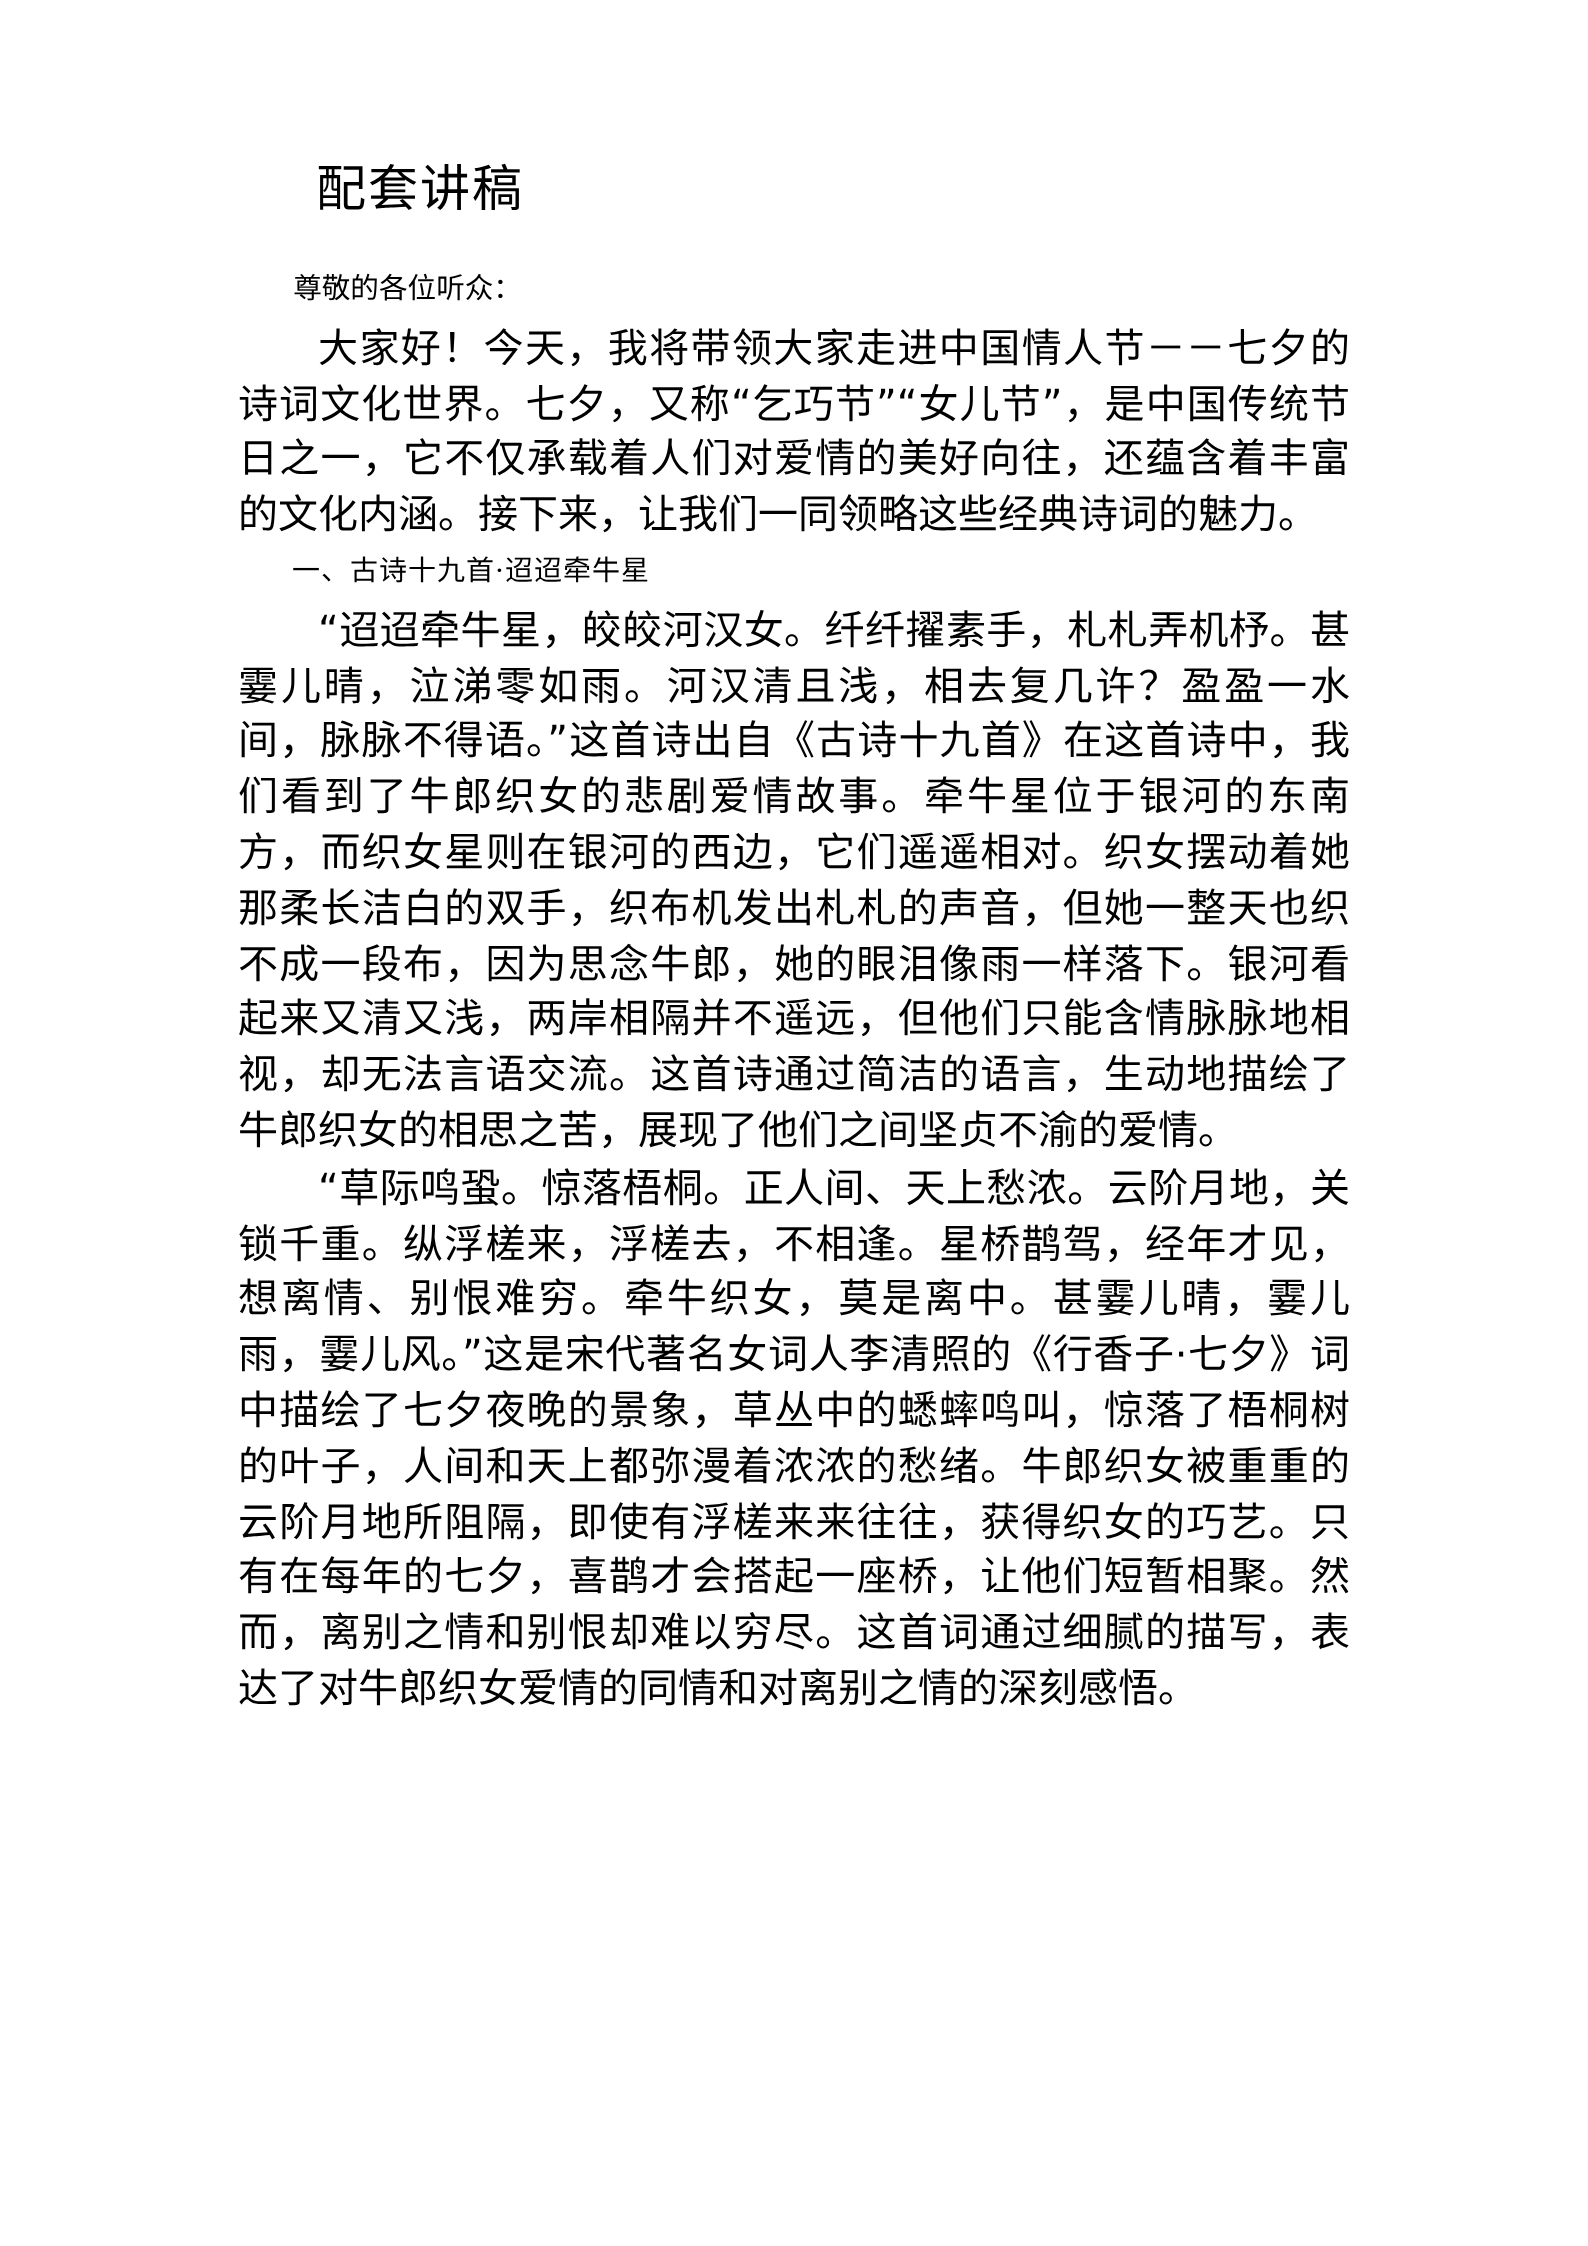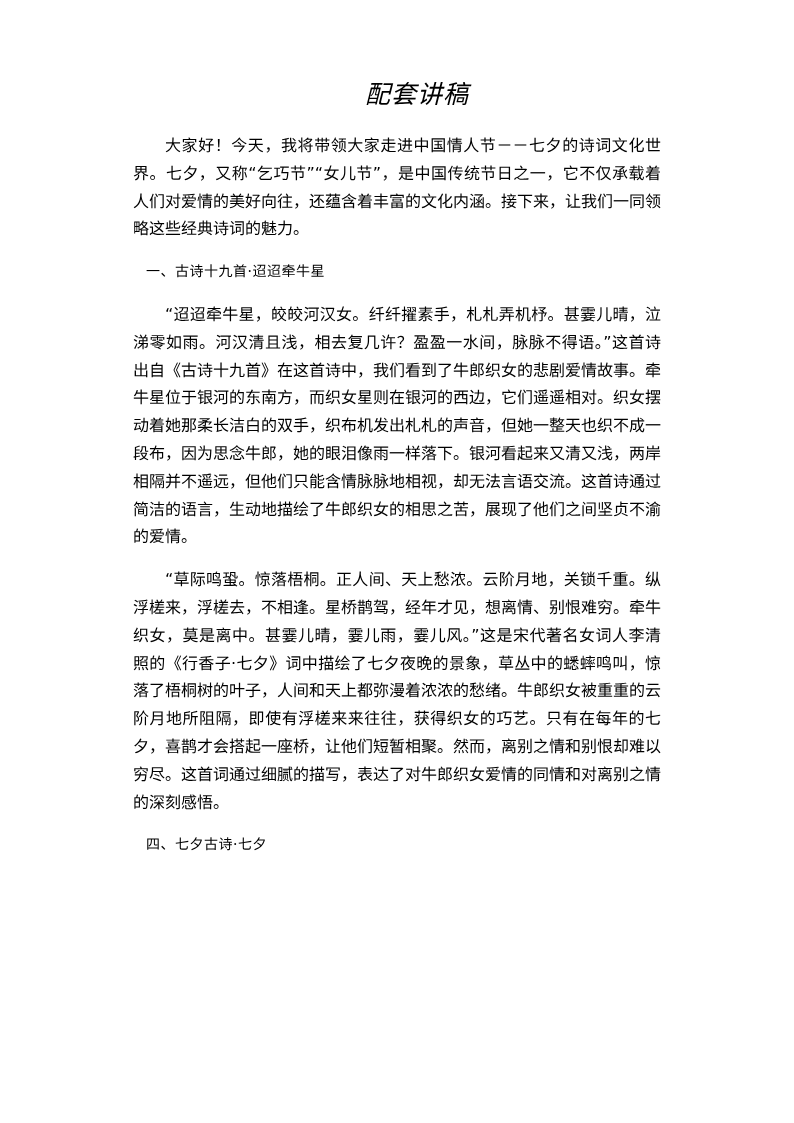--- a/index.html
+++ b/index.html
@@ -23,32 +23,31 @@
     position: absolute;
     left: 118px;
     top: 78px;
     width: 558px;
   }
   .doc-title {
     font-family: "DejaVu Sans", "Liberation Sans", sans-serif;
     font-size: 25px;
     font-weight: 400;
     line-height: 34px;
-    text-align: center;
+    text-align: left;
     margin: 0 0 20px 0;
     padding-left: 40px;
     color: #000000;
     letter-spacing: 1px;
-    font-style: italic;
   }
   .para {
-    font-size: 16px;
+    font-size: 20px;
     line-height: 27.8px;
     color: #000000;
-    margin: 15px;
+    margin: 1px;
     text-align: justify;
     text-justify: inter-ideograph;
     text-indent: 2em;
     font-weight: 400;
     font-family: "DejaVu Sans", "Liberation Sans", sans-serif;
   }
   .salutation {
     font-size: 14.3px;
     line-height: 27.8px;
     color: #000000;
@@ -68,25 +67,25 @@
   }
 </style>
 </head>
 <body>
 
 <div class="page">
   <div class="content">
 
     <h1 class="doc-title">配套讲稿</h1>
 
+    <p class="salutation">尊敬的各位听众：</p>
 
     <p class="para">大家好！今天，我将带领大家走进中国情人节－－七夕的诗词文化世界。七夕，又称“乞巧节”“女儿节”，是中国传统节日之一，它不仅承载着人们对爱情的美好向往，还蕴含着丰富的文化内涵。接下来，让我们一同领略这些经典诗词的魅力。</p>
 
     <p class="section-heading">一、古诗十九首·迢迢牵牛星</p>
     <p class="para">“迢迢牵牛星，皎皎河汉女。纤纤擢素手，札札弄机杼。甚霎儿晴，泣涕零如雨。河汉清且浅，相去复几许？盈盈一水间，脉脉不得语。”这首诗出自《古诗十九首》在这首诗中，我们看到了牛郎织女的悲剧爱情故事。牵牛星位于银河的东南方，而织女星则在银河的西边，它们遥遥相对。织女摆动着她那柔长洁白的双手，织布机发出札札的声音，但她一整天也织不成一段布，因为思念牛郎，她的眼泪像雨一样落下。银河看起来又清又浅，两岸相隔并不遥远，但他们只能含情脉脉地相视，却无法言语交流。这首诗通过简洁的语言，生动地描绘了牛郎织女的相思之苦，展现了他们之间坚贞不渝的爱情。</p>
 
     <p class="para">“草际鸣蛩。惊落梧桐。正人间、天上愁浓。云阶月地，关锁千重。纵浮槎来，浮槎去，不相逢。星桥鹊驾，经年才见，想离情、别恨难穷。牵牛织女，莫是离中。甚霎儿晴，霎儿雨，霎儿风。”这是宋代著名女词人李清照的《行香子·七夕》词中描绘了七夕夜晚的景象，草丛中的蟋蟀鸣叫，惊落了梧桐树的叶子，人间和天上都弥漫着浓浓的愁绪。牛郎织女被重重的云阶月地所阻隔，即使有浮槎来来往往，获得织女的巧艺。只有在每年的七夕，喜鹊才会搭起一座桥，让他们短暂相聚。然而，离别之情和别恨却难以穷尽。这首词通过细腻的描写，表达了对牛郎织女爱情的同情和对离别之情的深刻感悟。</p>
 
 
-    <p class="section-heading">四、七夕古诗·七夕</p>
 
   </div>
 </div>
 
 </body></html>

